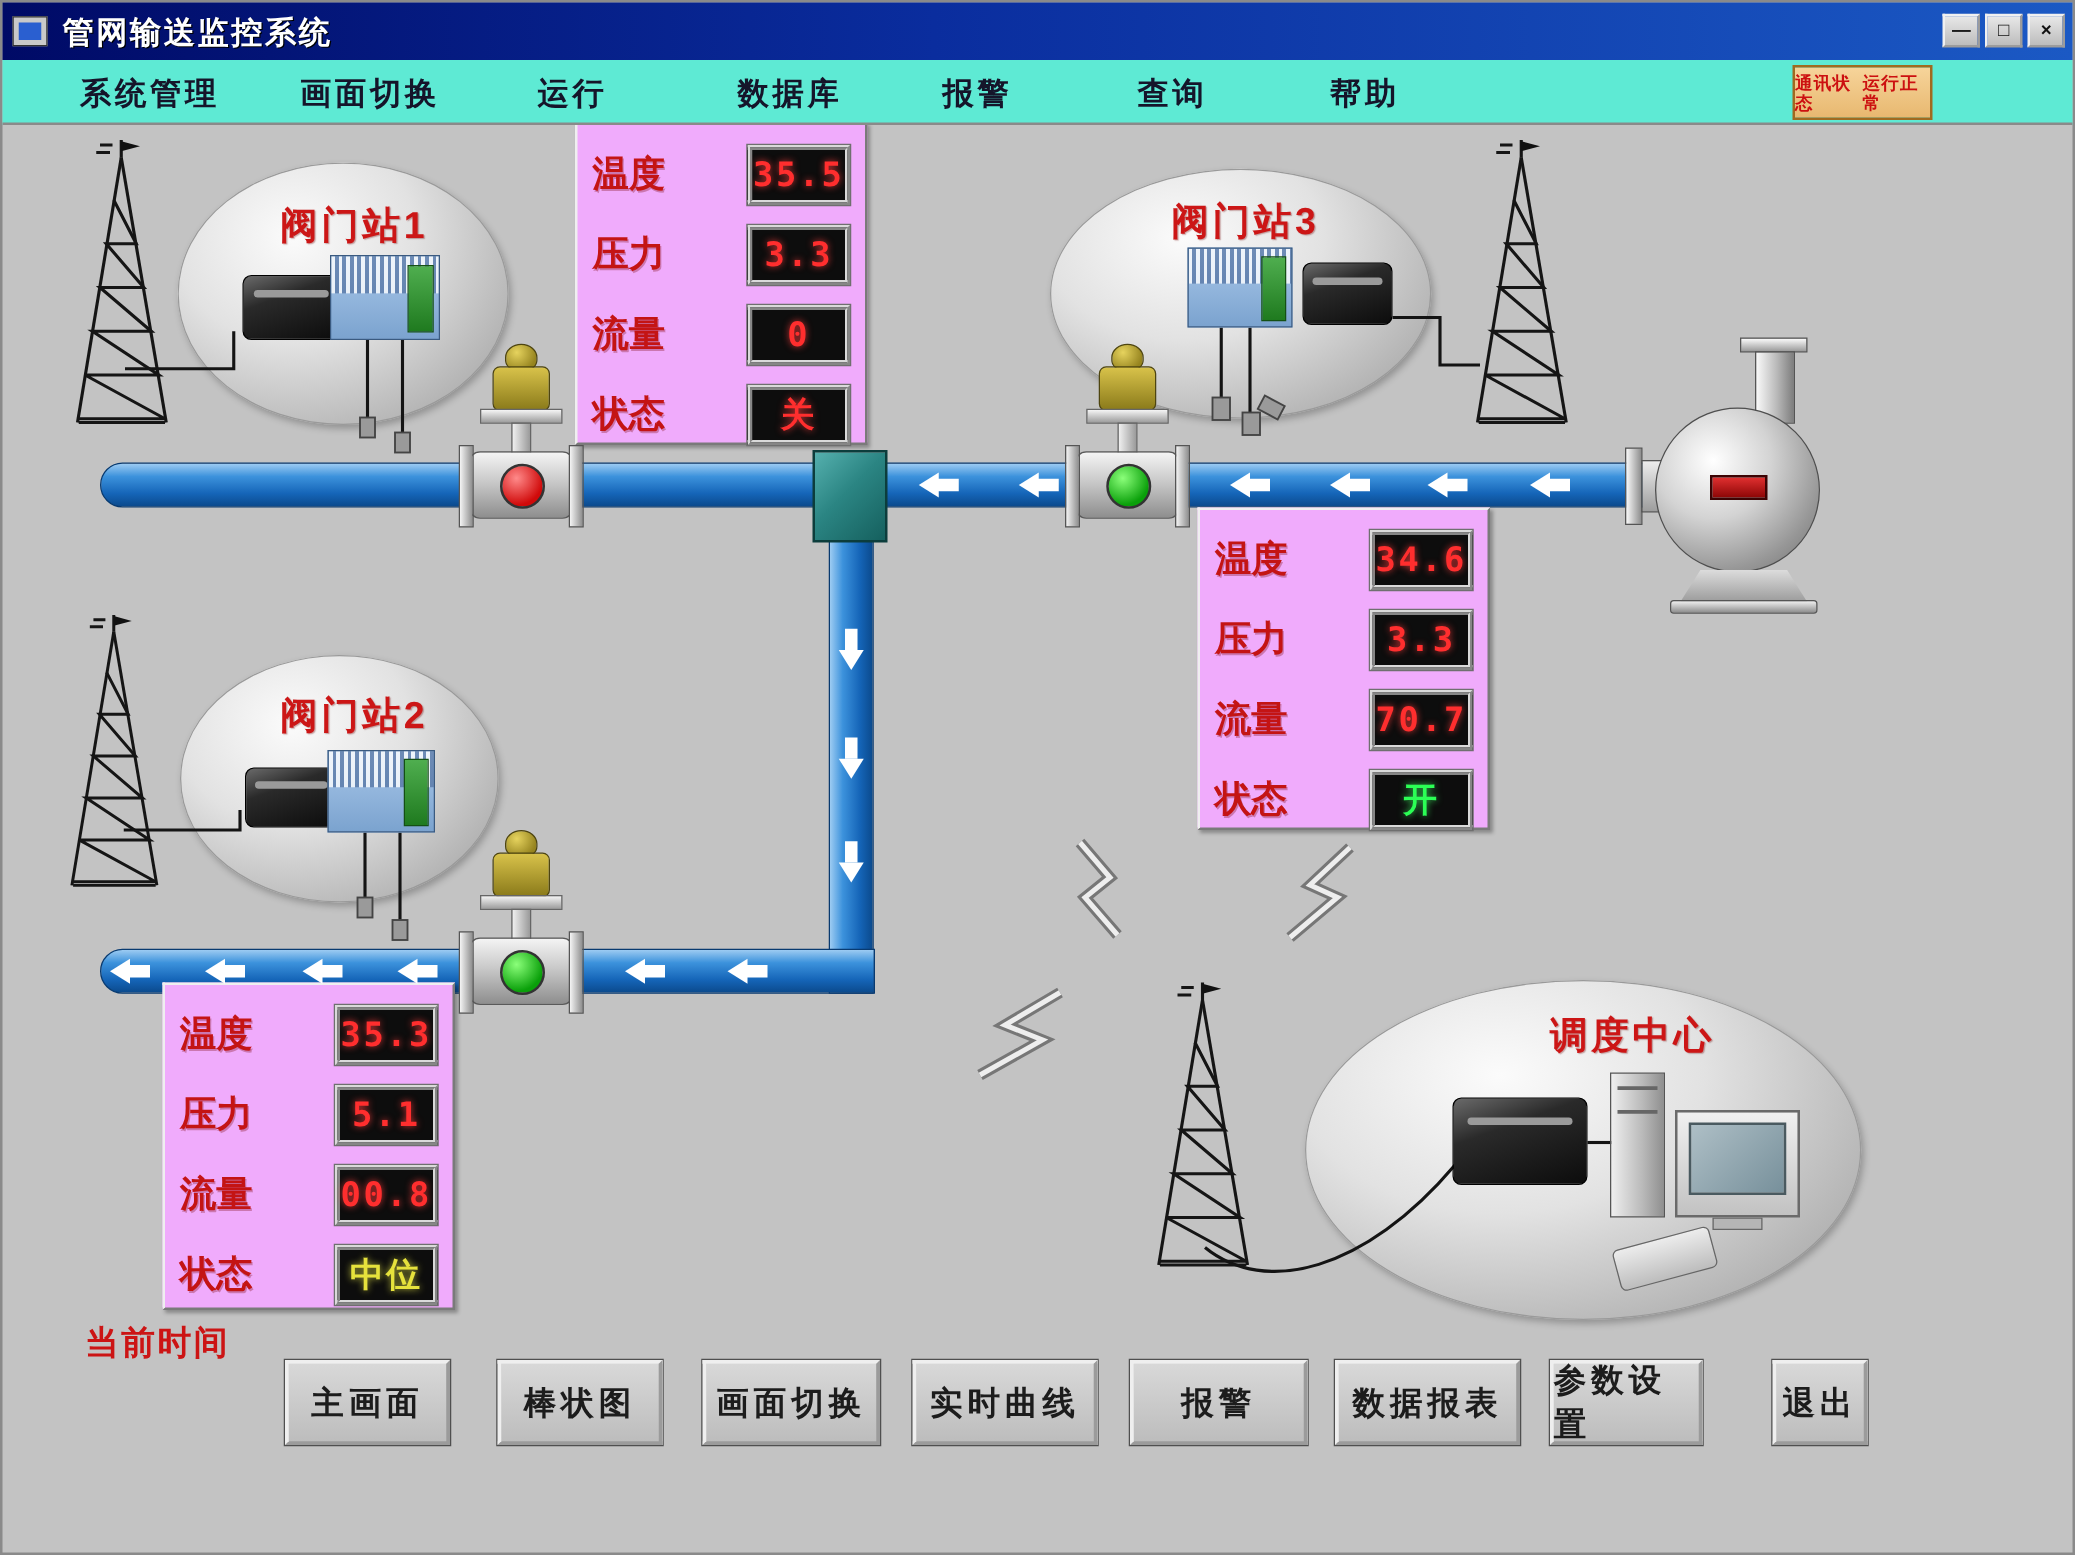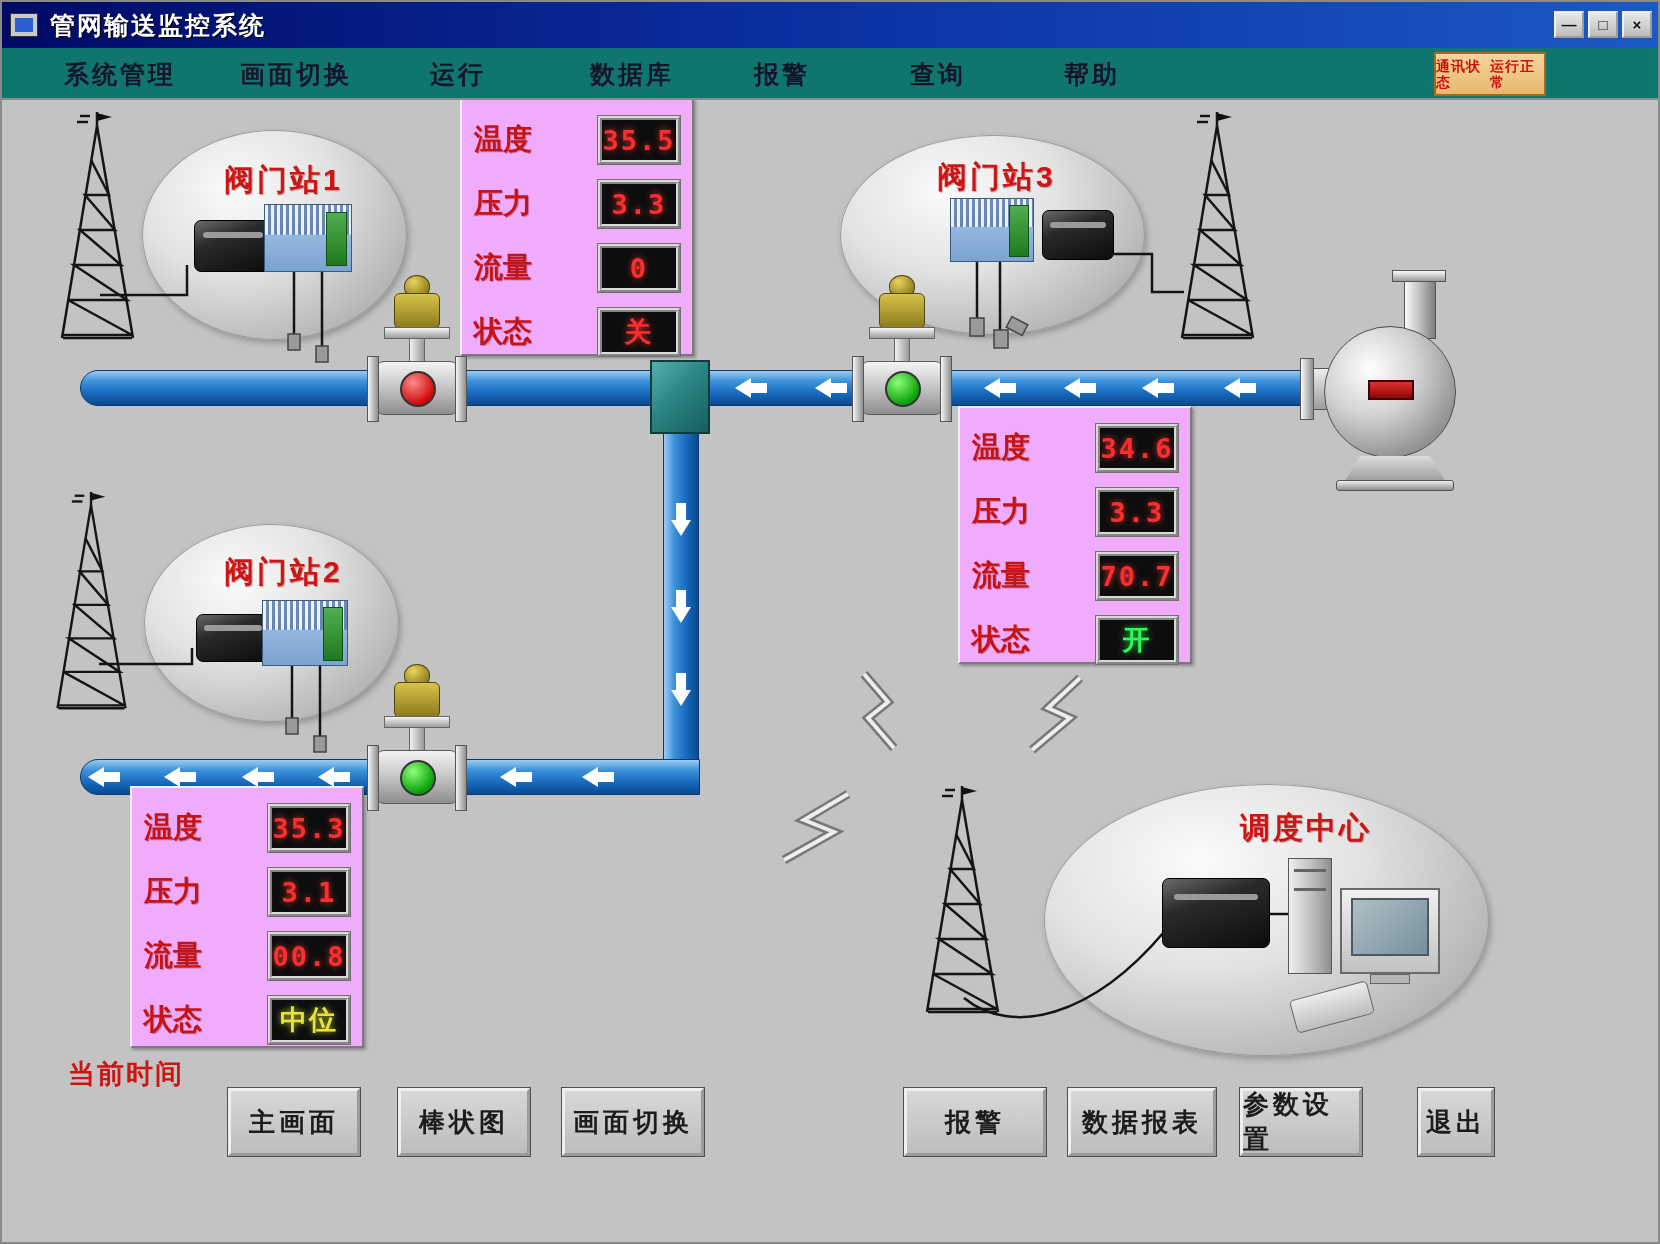--- a/index.html
+++ b/index.html
@@ -15,21 +15,21 @@
     position:relative; }
   .app-icon::after { content:""; position:absolute; left:4px; top:4px; right:4px; bottom:4px; background:#2a5fd0; }
   .title-text { color:#fff; font-weight:bold; font-size:25px; margin-left:12px; letter-spacing:2px;
     text-shadow:1px 1px 0 #000; }
   .win-btns { position:absolute; right:6px; top:9px; display:flex; gap:4px; }
   .win-btn { width:30px; height:27px; background:linear-gradient(#e8e8e8,#bdbdbd);
     border:2px outset #f0f0f0; font-size:15px; font-weight:bold; color:#111;
     display:flex; align-items:center; justify-content:center; cursor:default; }
 
   
-  .menubar { position:absolute; left:0; top:46px; width:100%; height:52px; background:#0f766e;
+  .menubar { position:absolute; left:0; top:46px; width:100%; height:52px; background:#5eead4;
     border-bottom:2px solid #8a8a8a; z-index:9; }
   .menu-item { position:absolute; top:10px; font-weight:bold; font-size:25px; color:#15152a;
     letter-spacing:3px; }
   .status-box { position:absolute; right:112px; top:4px; width:112px; height:44px;
     background:linear-gradient(#f6d49a,#e8b870); border:2px solid #a06a20;
     display:flex; flex-direction:row; align-items:center; justify-content:center; }
   .status-box span { color:#cc1010; font-weight:bold; font-size:14px; line-height:16px; letter-spacing:1px; }
 
   
   .ellipse { position:absolute; border-radius:50%; z-index:1;
@@ -412,21 +412,21 @@
   <div class="panel" style="left:128px;top:784px;width:234px;height:262px">
     <div class="prow" style="top:14px">
       <span class="plabel">温度</span>
       <span class="led">
           <i>35.3</i>
         </span>
     </div>
     <div class="prow" style="top:78px">
       <span class="plabel">压力</span>
       <span class="led">
-          <i>3.1</i>
+          <i>5.1</i>
         </span>
     </div>
     <div class="prow" style="top:142px">
       <span class="plabel">流量</span>
       <span class="led">
           <i>00.8</i>
         </span>
     </div>
     <div class="prow" style="top:206px">
       <span class="plabel">状态</span>
@@ -434,18 +434,19 @@
           <i>中位</i>
         </span>
     </div>
   </div>
 
   <span class="clock-label">当前时间</span>
 
   <div class="btn" style="left:226px;width:132px">主画面</div>
   <div class="btn" style="left:396px;width:132px">棒状图</div>
   <div class="btn" style="left:560px;width:142px">画面切换</div>
+  <div class="btn" style="left:728px;width:148px">实时曲线</div>
   <div class="btn" style="left:902px;width:142px">报警</div>
   <div class="btn" style="left:1066px;width:148px">数据报表</div>
   <div class="btn" style="left:1238px;width:122px">参数设置</div>
   <div class="btn" style="left:1416px;width:76px">退出</div>
 
 </div>
 
 </body></html>

